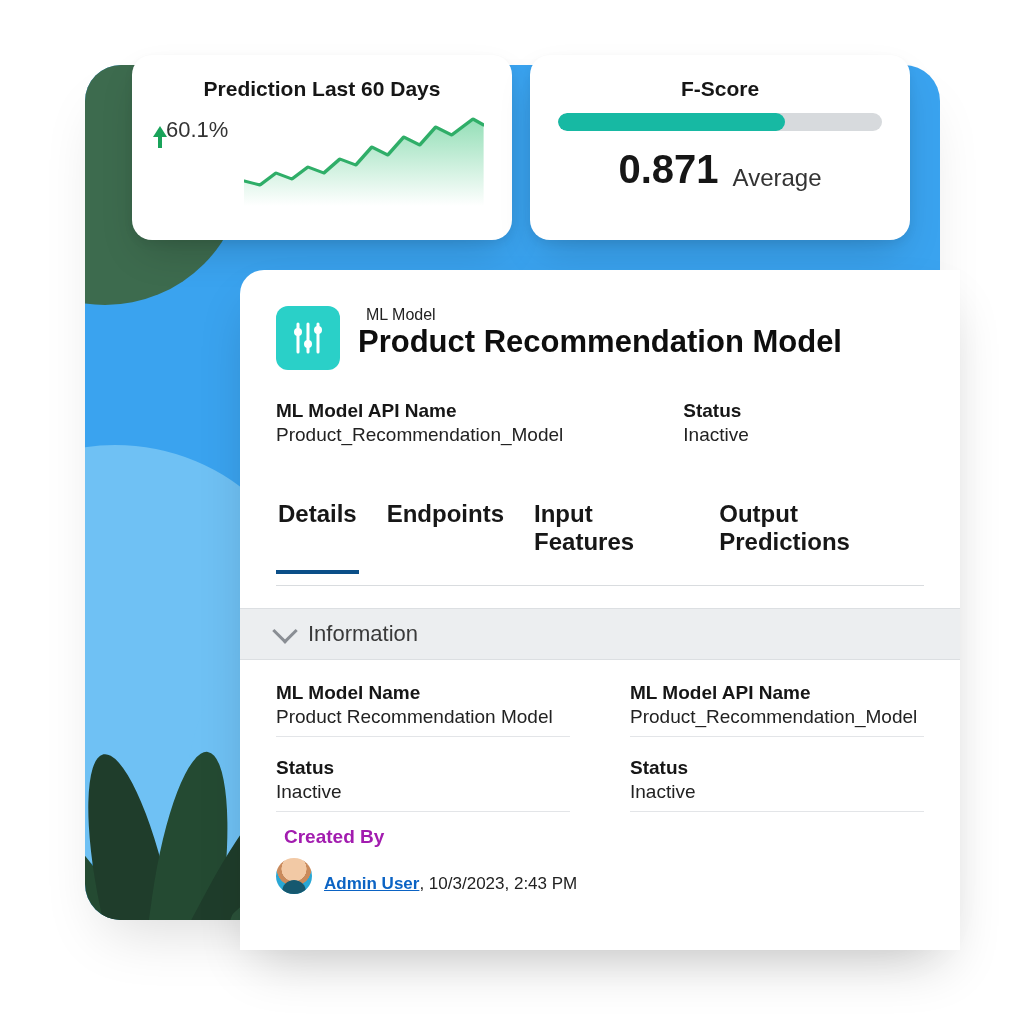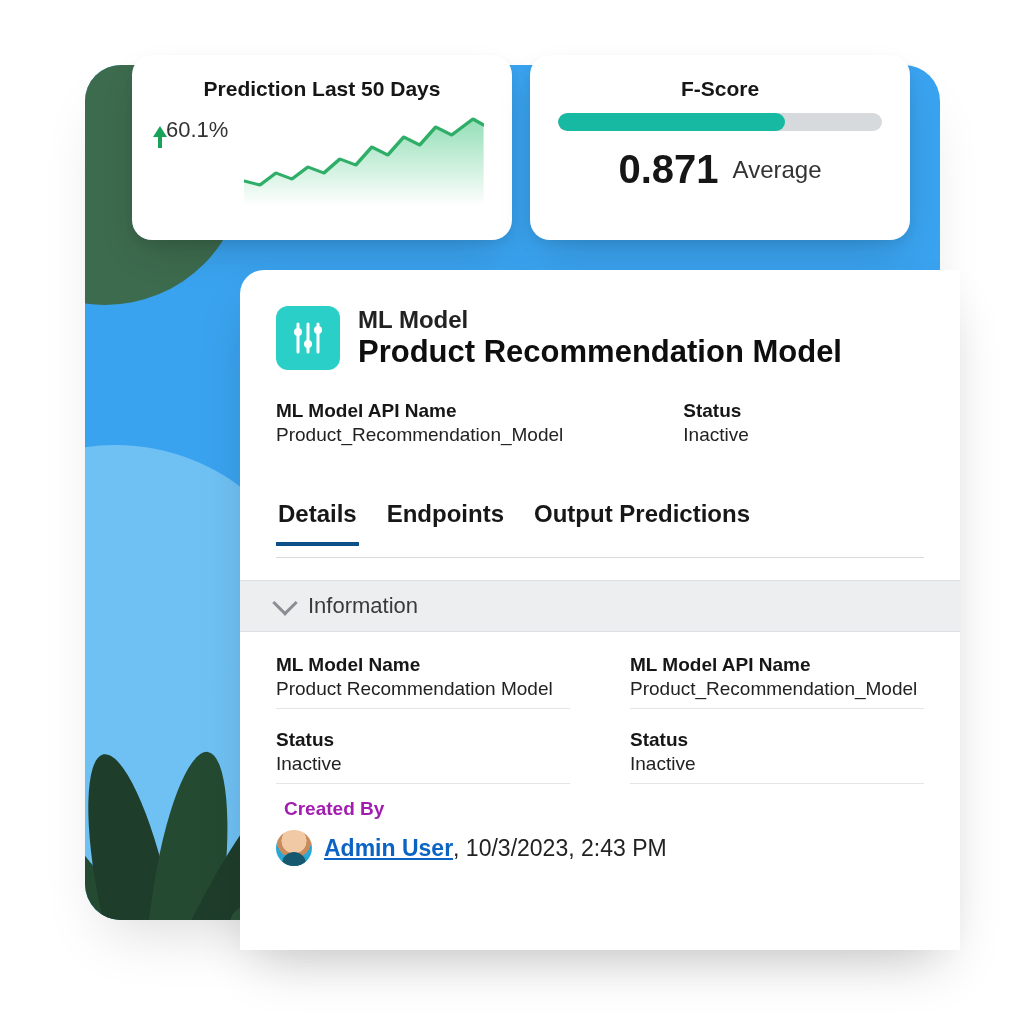--- a/index.html
+++ b/index.html
@@ -120,21 +120,21 @@
     border-radius: 10px;
     overflow: hidden;
     margin: 12px 0 16px;
   }
   .fscore-bar {
     height: 100%;
     background: #17b9a3;
     border-radius: 10px;
   }
   .fscore-line {
-    display: flex; align-items: center; justify-content: center; gap: 14px;
+    display: flex; align-items: flex-end; justify-content: center; gap: 14px;
   }
   .fscore-val {
     font-size: 40px; font-weight: 800; color: #161616;
   }
   .fscore-sub { font-size: 24px; color: #333; }
 
   
   .panel {
     position: absolute;
     left: 240px;
@@ -149,21 +149,21 @@
   .panel-inner { padding: 36px 36px 0 36px; }
 
   .hdr { display: flex; gap: 18px; align-items: flex-start; }
   .mdl-icon {
     width: 64px; height: 64px; border-radius: 12px;
     background: #2ad0c8;
     display:flex; align-items:center; justify-content:center;
     flex-shrink:0;
   }
   .mdl-icon svg { width: 40px; height: 40px; }
-  .hdr-text .eyebrow { font-size: 24px; color: #222; font-weight: 700; }
+  .hdr-text .eyebrow { font-size: 16px; color: #222; font-weight: 400; margin-left: 8px; }
   .hdr-text h1 { font-size: 31px; font-weight: 800; color: #0e0e0e; line-height:1.15; }
 
   .meta-row {
     display: flex; gap: 120px; margin-top: 30px;
   }
   .meta-col .lbl { font-size: 19px; font-weight: 700; color: #161616; }
   .meta-col .val { font-size: 19px; color: #222; margin-top: 2px; }
 
   .tabs {
     display: flex; gap: 26px;
@@ -205,21 +205,21 @@
     row-gap: 20px;
     padding: 22px 36px 10px;
   }
   .info-cell .lbl { font-size: 19px; font-weight: 700; color: #161616; }
   .info-cell .val { font-size: 19px; color: #222; margin-top: 2px; padding-bottom:8px; border-bottom:1px solid #e3e5e8;}
 
   .created {
     padding: 4px 36px 30px;
   }
   .created .lbl { font-size: 19px; font-weight: 700; color:#a21caf; margin-bottom:10px;margin-left:8px;}
-  .created-row { display:flex; align-items:center; gap:12px; font-size:23px; color:#222;}
+  .created-row { display:flex; align-items:flex-end; gap:12px; font-size:17px; color:#222;}
   .avatar {
     width: 36px; height: 36px; border-radius: 50%;
     background: radial-gradient(circle at 50% 30%, #f2c9a5 0 40%, #c98a5c 41% 55%, transparent 56%),
                 linear-gradient(#2aa7d4,#2aa7d4);
     background-color:#2aa7d4;
     position:relative; overflow:hidden;
   }
   .avatar::after{
     content:""; position:absolute; left:6px; bottom:-4px; width:24px; height:18px;
     background:#16586f; border-radius:12px 12px 0 0;
@@ -236,21 +236,21 @@
   <div class="leaves">
     <div class="leaf l1"></div>
       <div class="leaf l2"></div>
       <div class="leaf l3"></div>
       <div class="leaf l4"></div>
       <div class="leaf l5"></div>
   </div>
 </div>
 
 <div class="metric-card card-pred">
-  <div class="metric-title">Prediction Last 50 Days</div>
+  <div class="metric-title">Prediction Last 60 Days</div>
   <div class="pred-body">
     <div>
       <div class="pred-delta">
         <span class="arrow-up"></span>
         <span>60.1%</span>
       </div>
     </div>
     <div class="spark">
       <svg viewBox="0 0 180 95" preserveAspectRatio="none">
         <defs>
@@ -305,20 +305,21 @@
       </div>
       <div class="meta-col">
         <div class="lbl">Status</div>
         <div class="val">Inactive</div>
       </div>
     </div>
 
     <div class="tabs">
       <div class="tab active">Details</div>
       <div class="tab">Endpoints</div>
+      <div class="tab">Input Features</div>
       <div class="tab">Output Predictions</div>
     </div>
 
     <div class="section">
       <div class="section-hdr">
         <span class="chev"></span>
         <span>Information</span>
       </div>
 
       <div class="info-grid">

